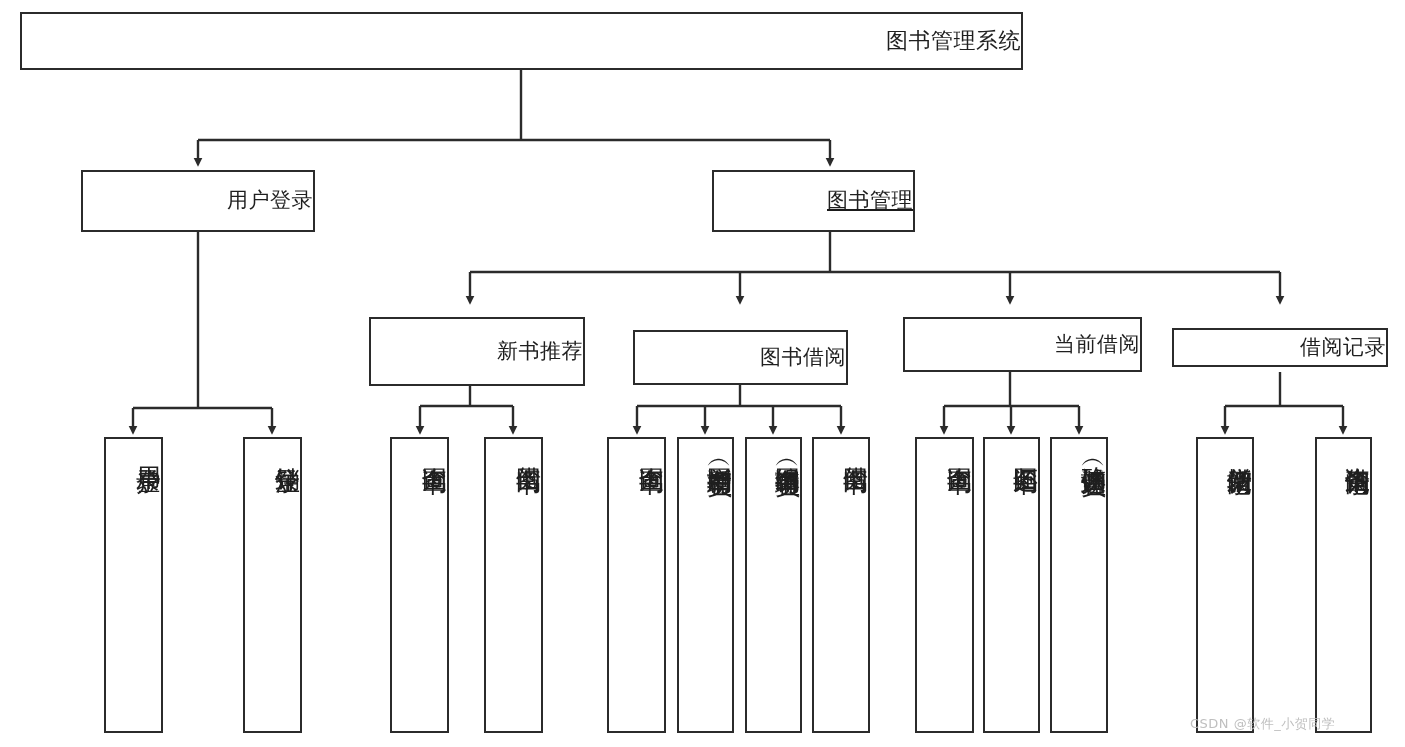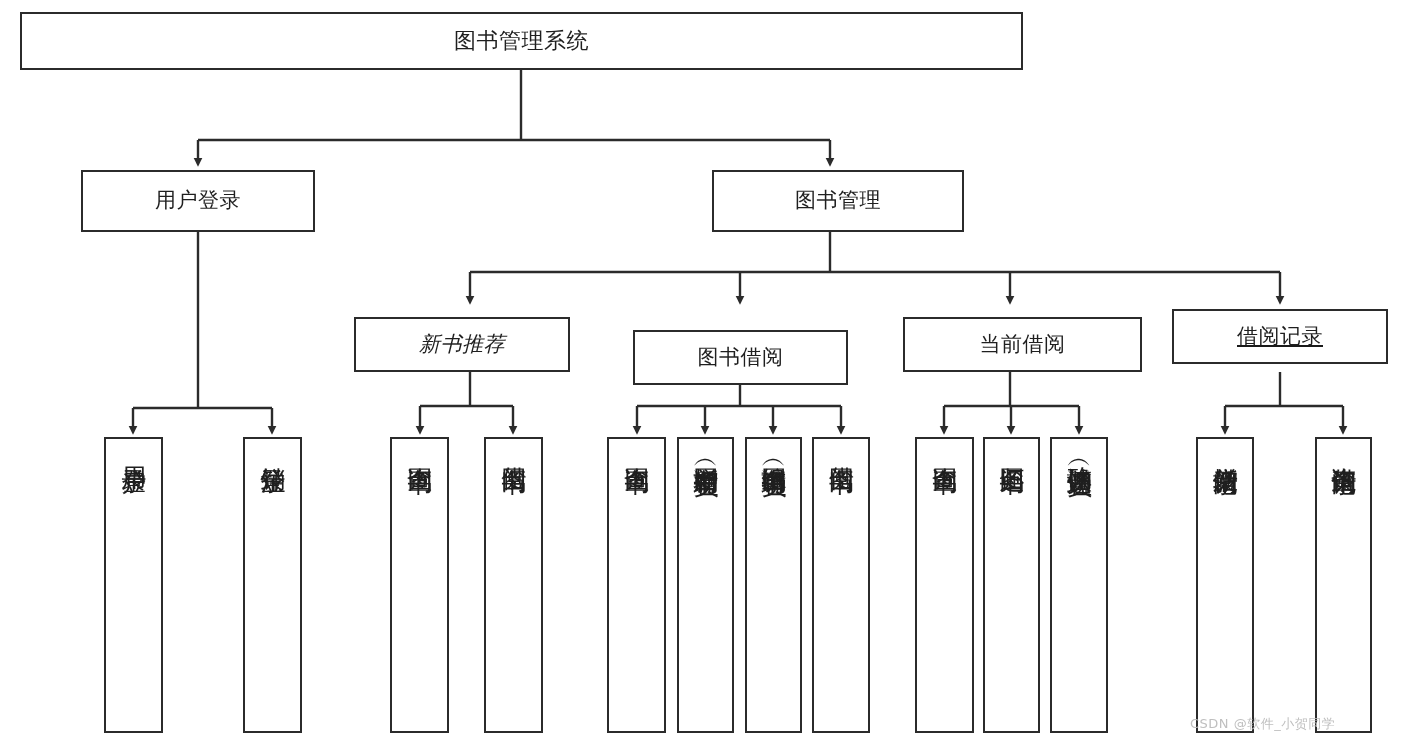--- a/index.html
+++ b/index.html
@@ -20,21 +20,21 @@
     width:1405px; height:747px;
     pointer-events:none;
   }
   .node{
     position:absolute;
     box-sizing:border-box;
     background:#ffffff;
     border:2px solid #2b2b2b;
     display:flex;
     align-items:center;
-    justify-content:center;
+    justify-content:flex-end;
     z-index:2;
   }
   .node .lbl{
     display:block;
     text-align:center;
     line-height:1.22;
     color:#1f1f1f;
     white-space:nowrap;
   }
   
@@ -119,34 +119,34 @@
     </g>
   </svg>
 
   <div class="node h root" style="left:20px;top:12px;width:1003px;height:58px;">
     <span class="lbl">图书管理系统</span>
   </div>
 
   <div class="node h" style="left:81px;top:170px;width:234px;height:62px;">
     <span class="lbl">用户登录</span>
   </div>
-  <div class="node h" style="left:712px;top:170px;width:252px;height:62px;">
+  <div class="node h" style="left:712px;top:170px;width:203px;height:62px;text-decoration:underline;">
     <span class="lbl">图书管理</span>
   </div>
 
-  <div class="node h" style="left:354px;top:317px;width:216px;height:55px;font-style:italic;">
+  <div class="node h" style="left:369px;top:317px;width:216px;height:69px;">
     <span class="lbl">新书推荐</span>
   </div>
   <div class="node h" style="left:633px;top:330px;width:215px;height:55px;">
     <span class="lbl">图书借阅</span>
   </div>
   <div class="node h" style="left:903px;top:317px;width:239px;height:55px;">
     <span class="lbl">当前借阅</span>
   </div>
-  <div class="node h" style="left:1172px;top:309px;width:216px;height:55px;text-decoration:underline;">
+  <div class="node h" style="left:1172px;top:328px;width:216px;height:39px;">
     <span class="lbl">借阅记录</span>
   </div>
 
   <div class="node v" style="left:104px;top:437px;width:59px;height:296px;">
     <span class="lbl">用户登录</span>
   </div>
   <div class="node v" style="left:243px;top:437px;width:59px;height:296px;">
     <span class="lbl">注销登录</span>
   </div>
 

